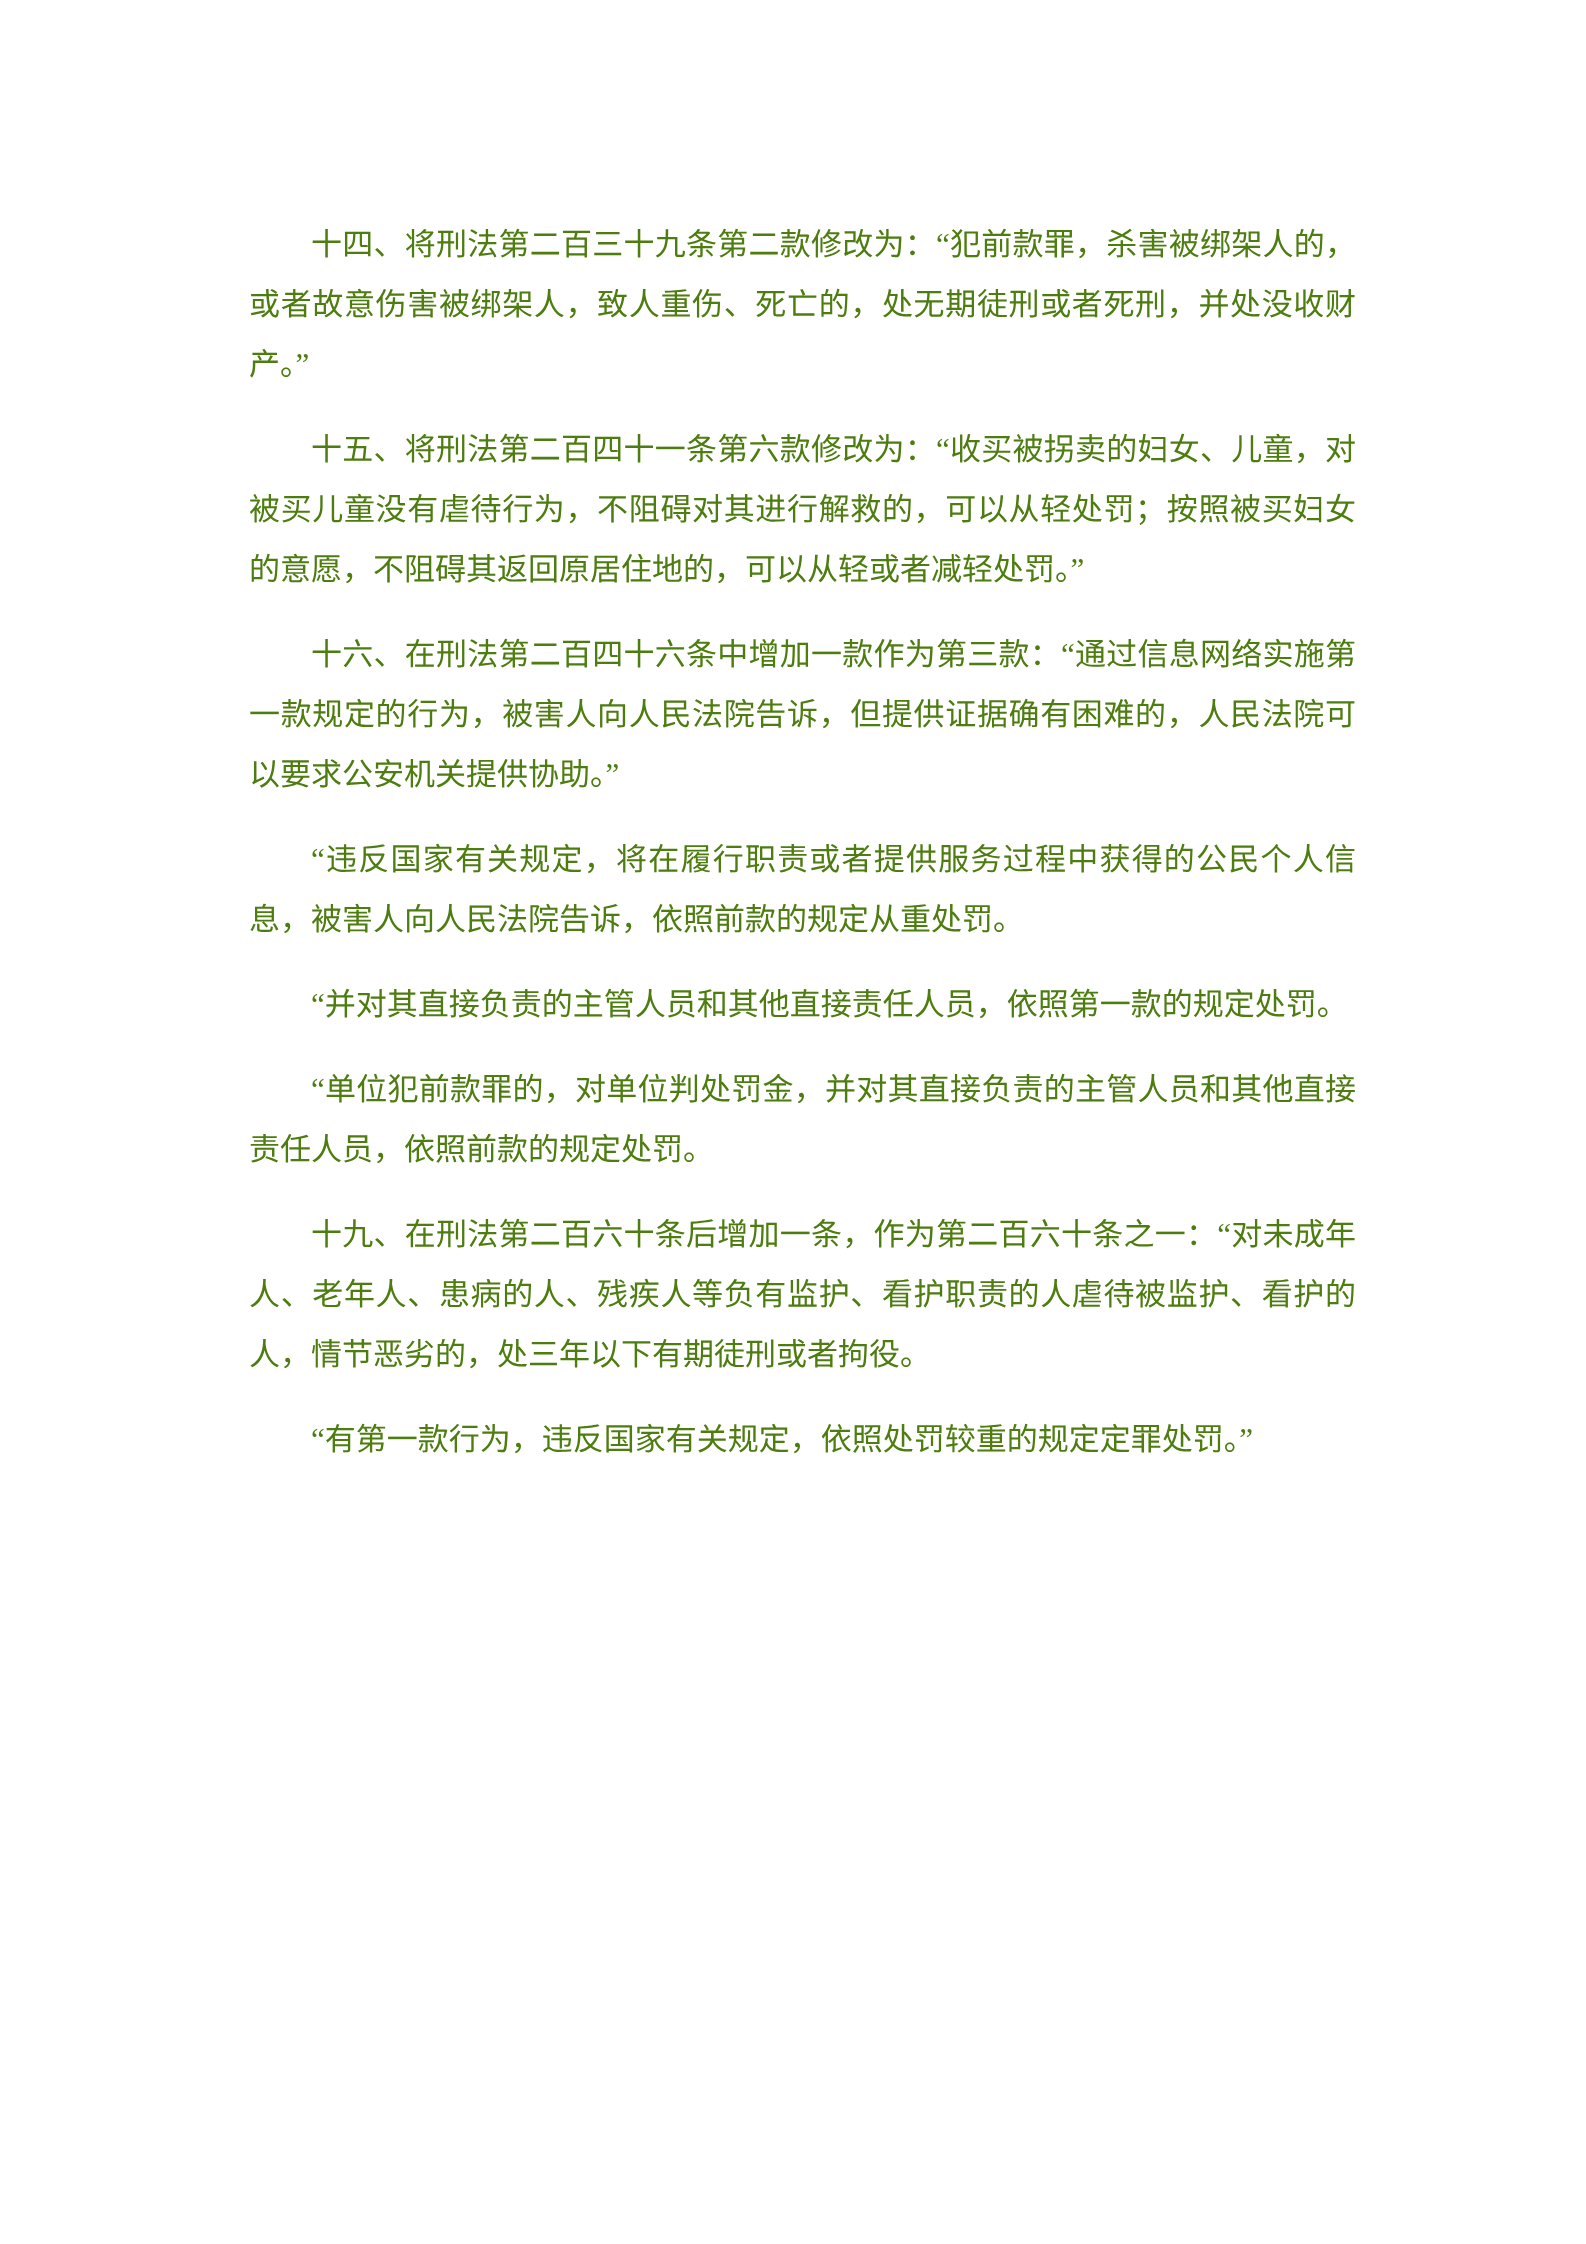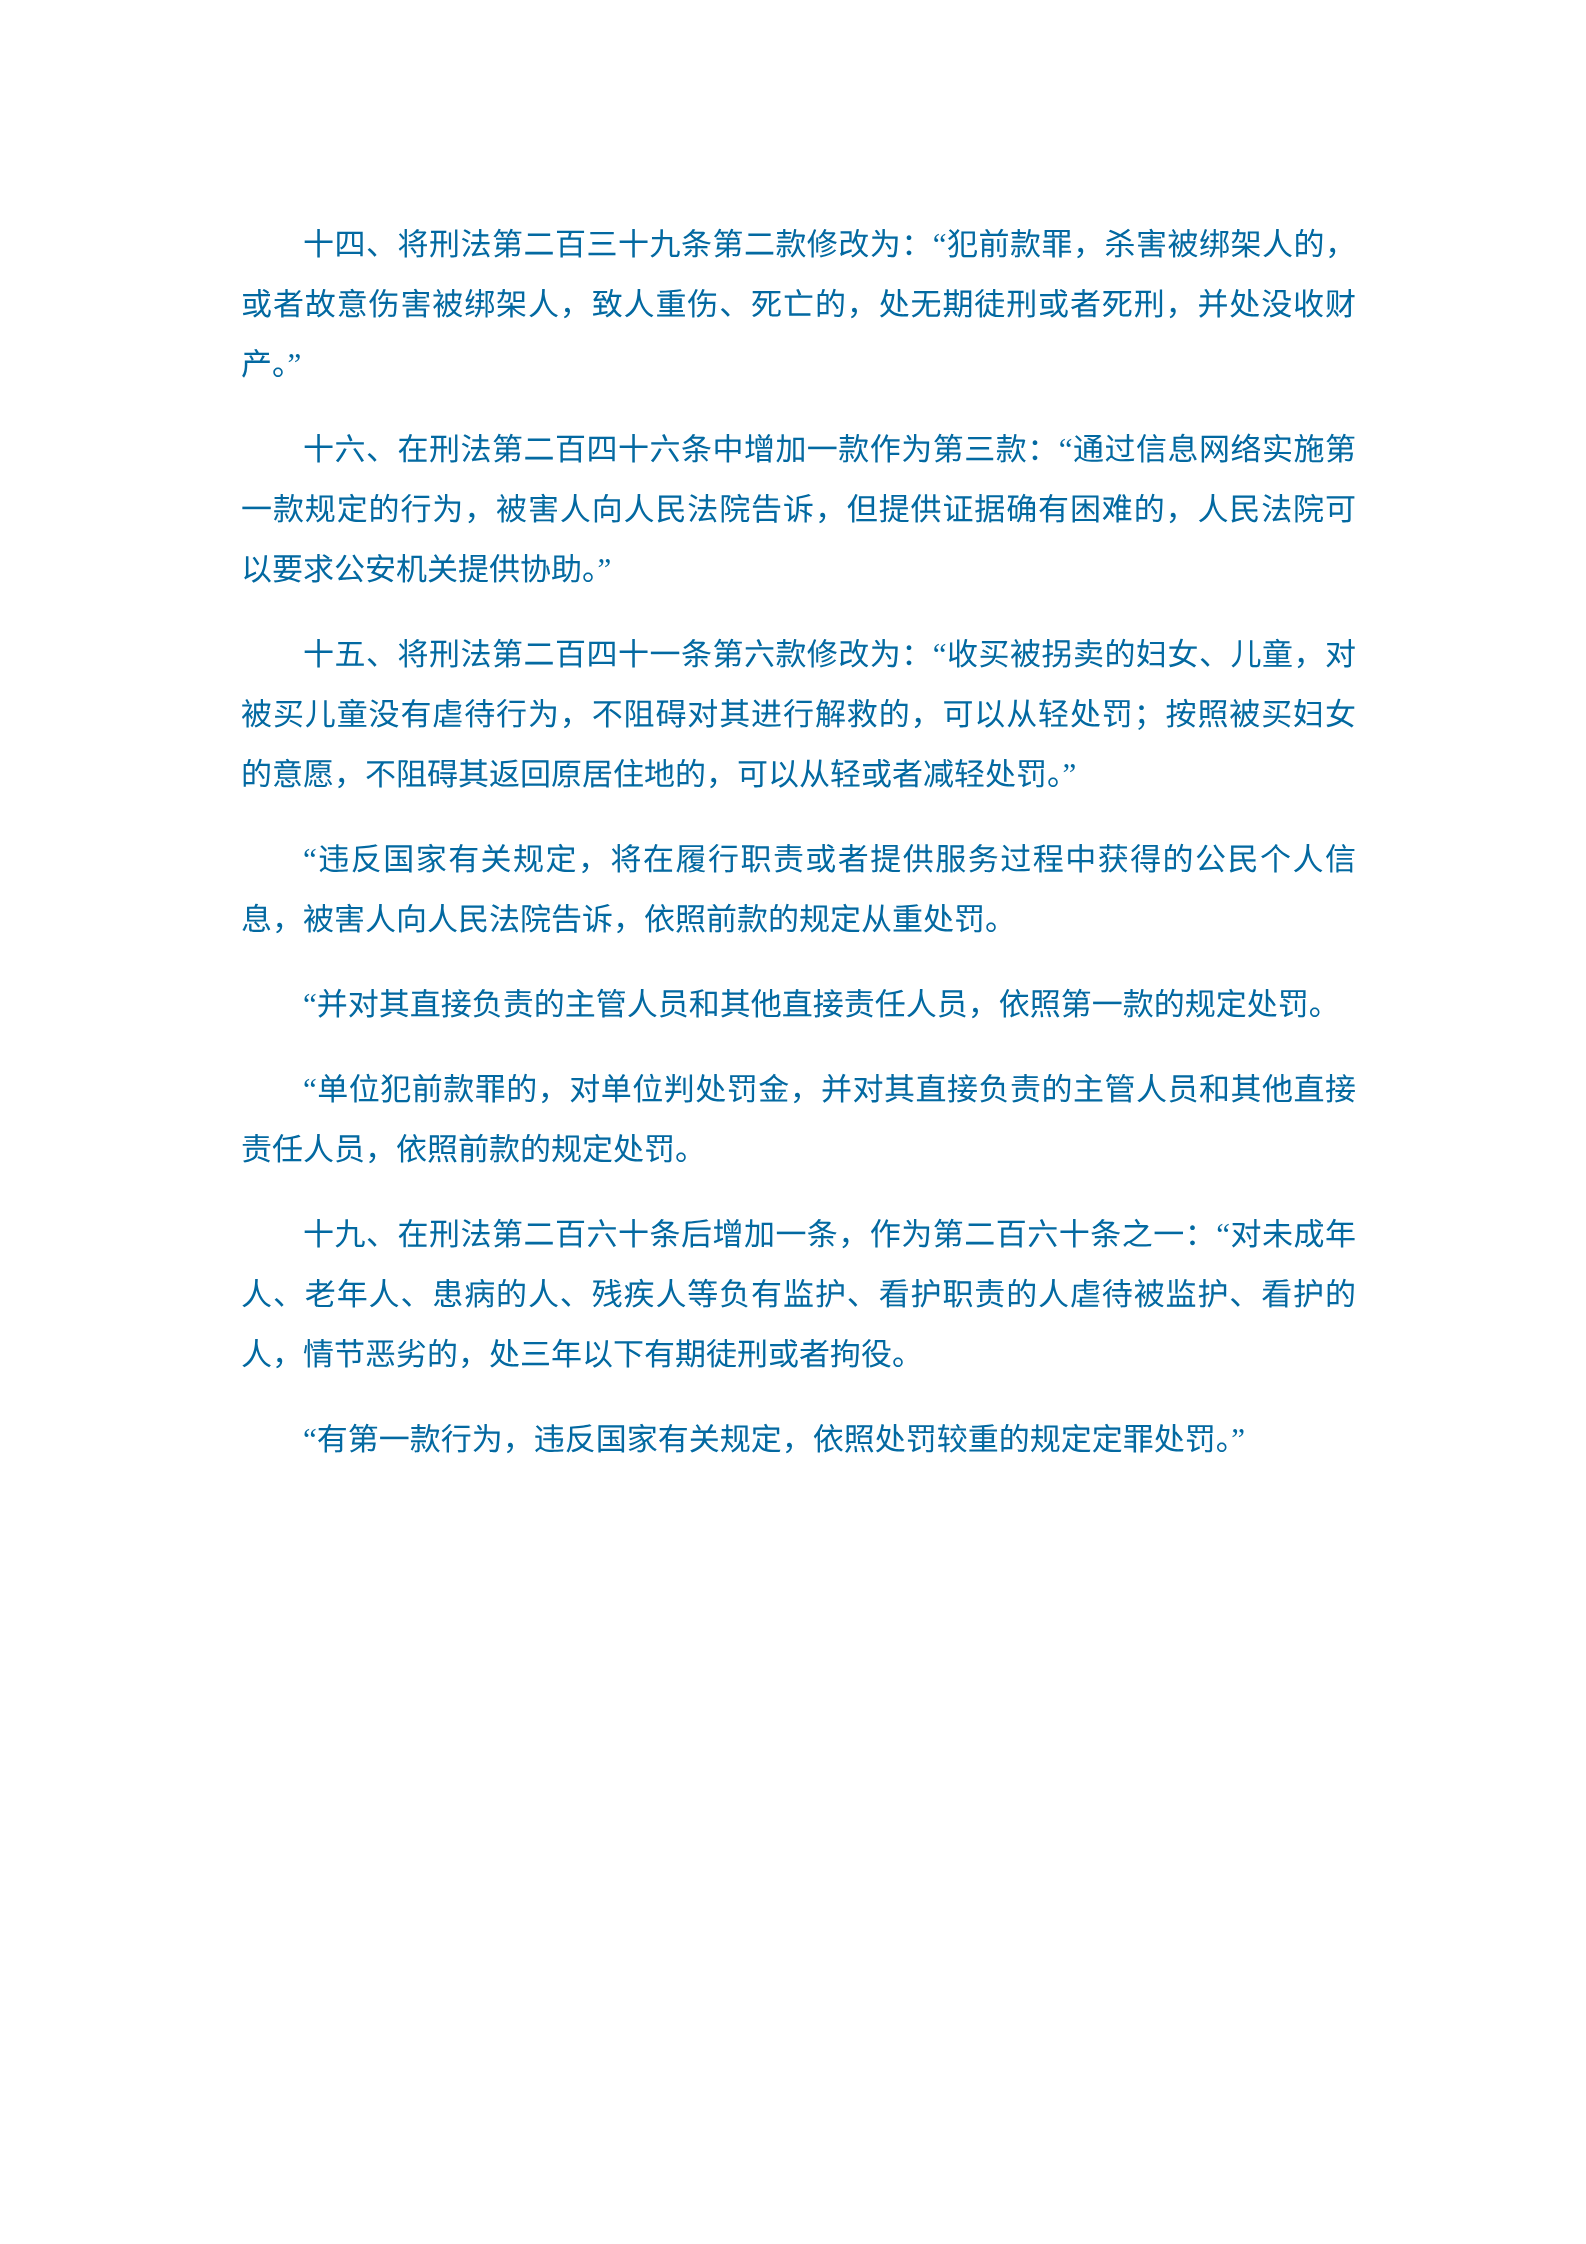--- a/index.html
+++ b/index.html
@@ -11,35 +11,35 @@
     position: relative;
     width: 1586px;
     height: 2244px;
     margin: 0 auto;
     background: #ffffff;
     box-sizing: border-box;
     padding: 215px 230px 0 237px;
     overflow: hidden;
   }
   .para {
-    margin: 0 0 25px 4px;
+    margin: 0 0 25px 12px;
     padding: 0;
     font-family: "Liberation Serif", "DejaVu Serif", serif;
     font-size: 31px;
     line-height: 60px;
-    color: #0369a1;
+    color: #4d7c0f;
     text-align: justify;
     text-indent: 2em;
   }
 </style>
 </head>
 <body>
 
 <div class="page">
   <p class="para">十四、将刑法第二百三十九条第二款修改为：“犯前款罪，杀害被绑架人的，或者故意伤害被绑架人，致人重伤、死亡的，处无期徒刑或者死刑，并处没收财产。”</p>
+  <p class="para">十五、将刑法第二百四十一条第六款修改为：“收买被拐卖的妇女、儿童，对被买儿童没有虐待行为，不阻碍对其进行解救的，可以从轻处罚；按照被买妇女的意愿，不阻碍其返回原居住地的，可以从轻或者减轻处罚。”</p>
   <p class="para">十六、在刑法第二百四十六条中增加一款作为第三款：“通过信息网络实施第一款规定的行为，被害人向人民法院告诉，但提供证据确有困难的，人民法院可以要求公安机关提供协助。”</p>
-  <p class="para">十五、将刑法第二百四十一条第六款修改为：“收买被拐卖的妇女、儿童，对被买儿童没有虐待行为，不阻碍对其进行解救的，可以从轻处罚；按照被买妇女的意愿，不阻碍其返回原居住地的，可以从轻或者减轻处罚。”</p>
   <p class="para">“违反国家有关规定，将在履行职责或者提供服务过程中获得的公民个人信息，被害人向人民法院告诉，依照前款的规定从重处罚。</p>
   <p class="para">“并对其直接负责的主管人员和其他直接责任人员，依照第一款的规定处罚。</p>
   <p class="para">“单位犯前款罪的，对单位判处罚金，并对其直接负责的主管人员和其他直接责任人员，依照前款的规定处罚。</p>
   <p class="para">十九、在刑法第二百六十条后增加一条，作为第二百六十条之一：“对未成年人、老年人、患病的人、残疾人等负有监护、看护职责的人虐待被监护、看护的人，情节恶劣的，处三年以下有期徒刑或者拘役。</p>
   <p class="para">“有第一款行为，违反国家有关规定，依照处罚较重的规定定罪处罚。”</p>
 </div>
 
 </body></html>

